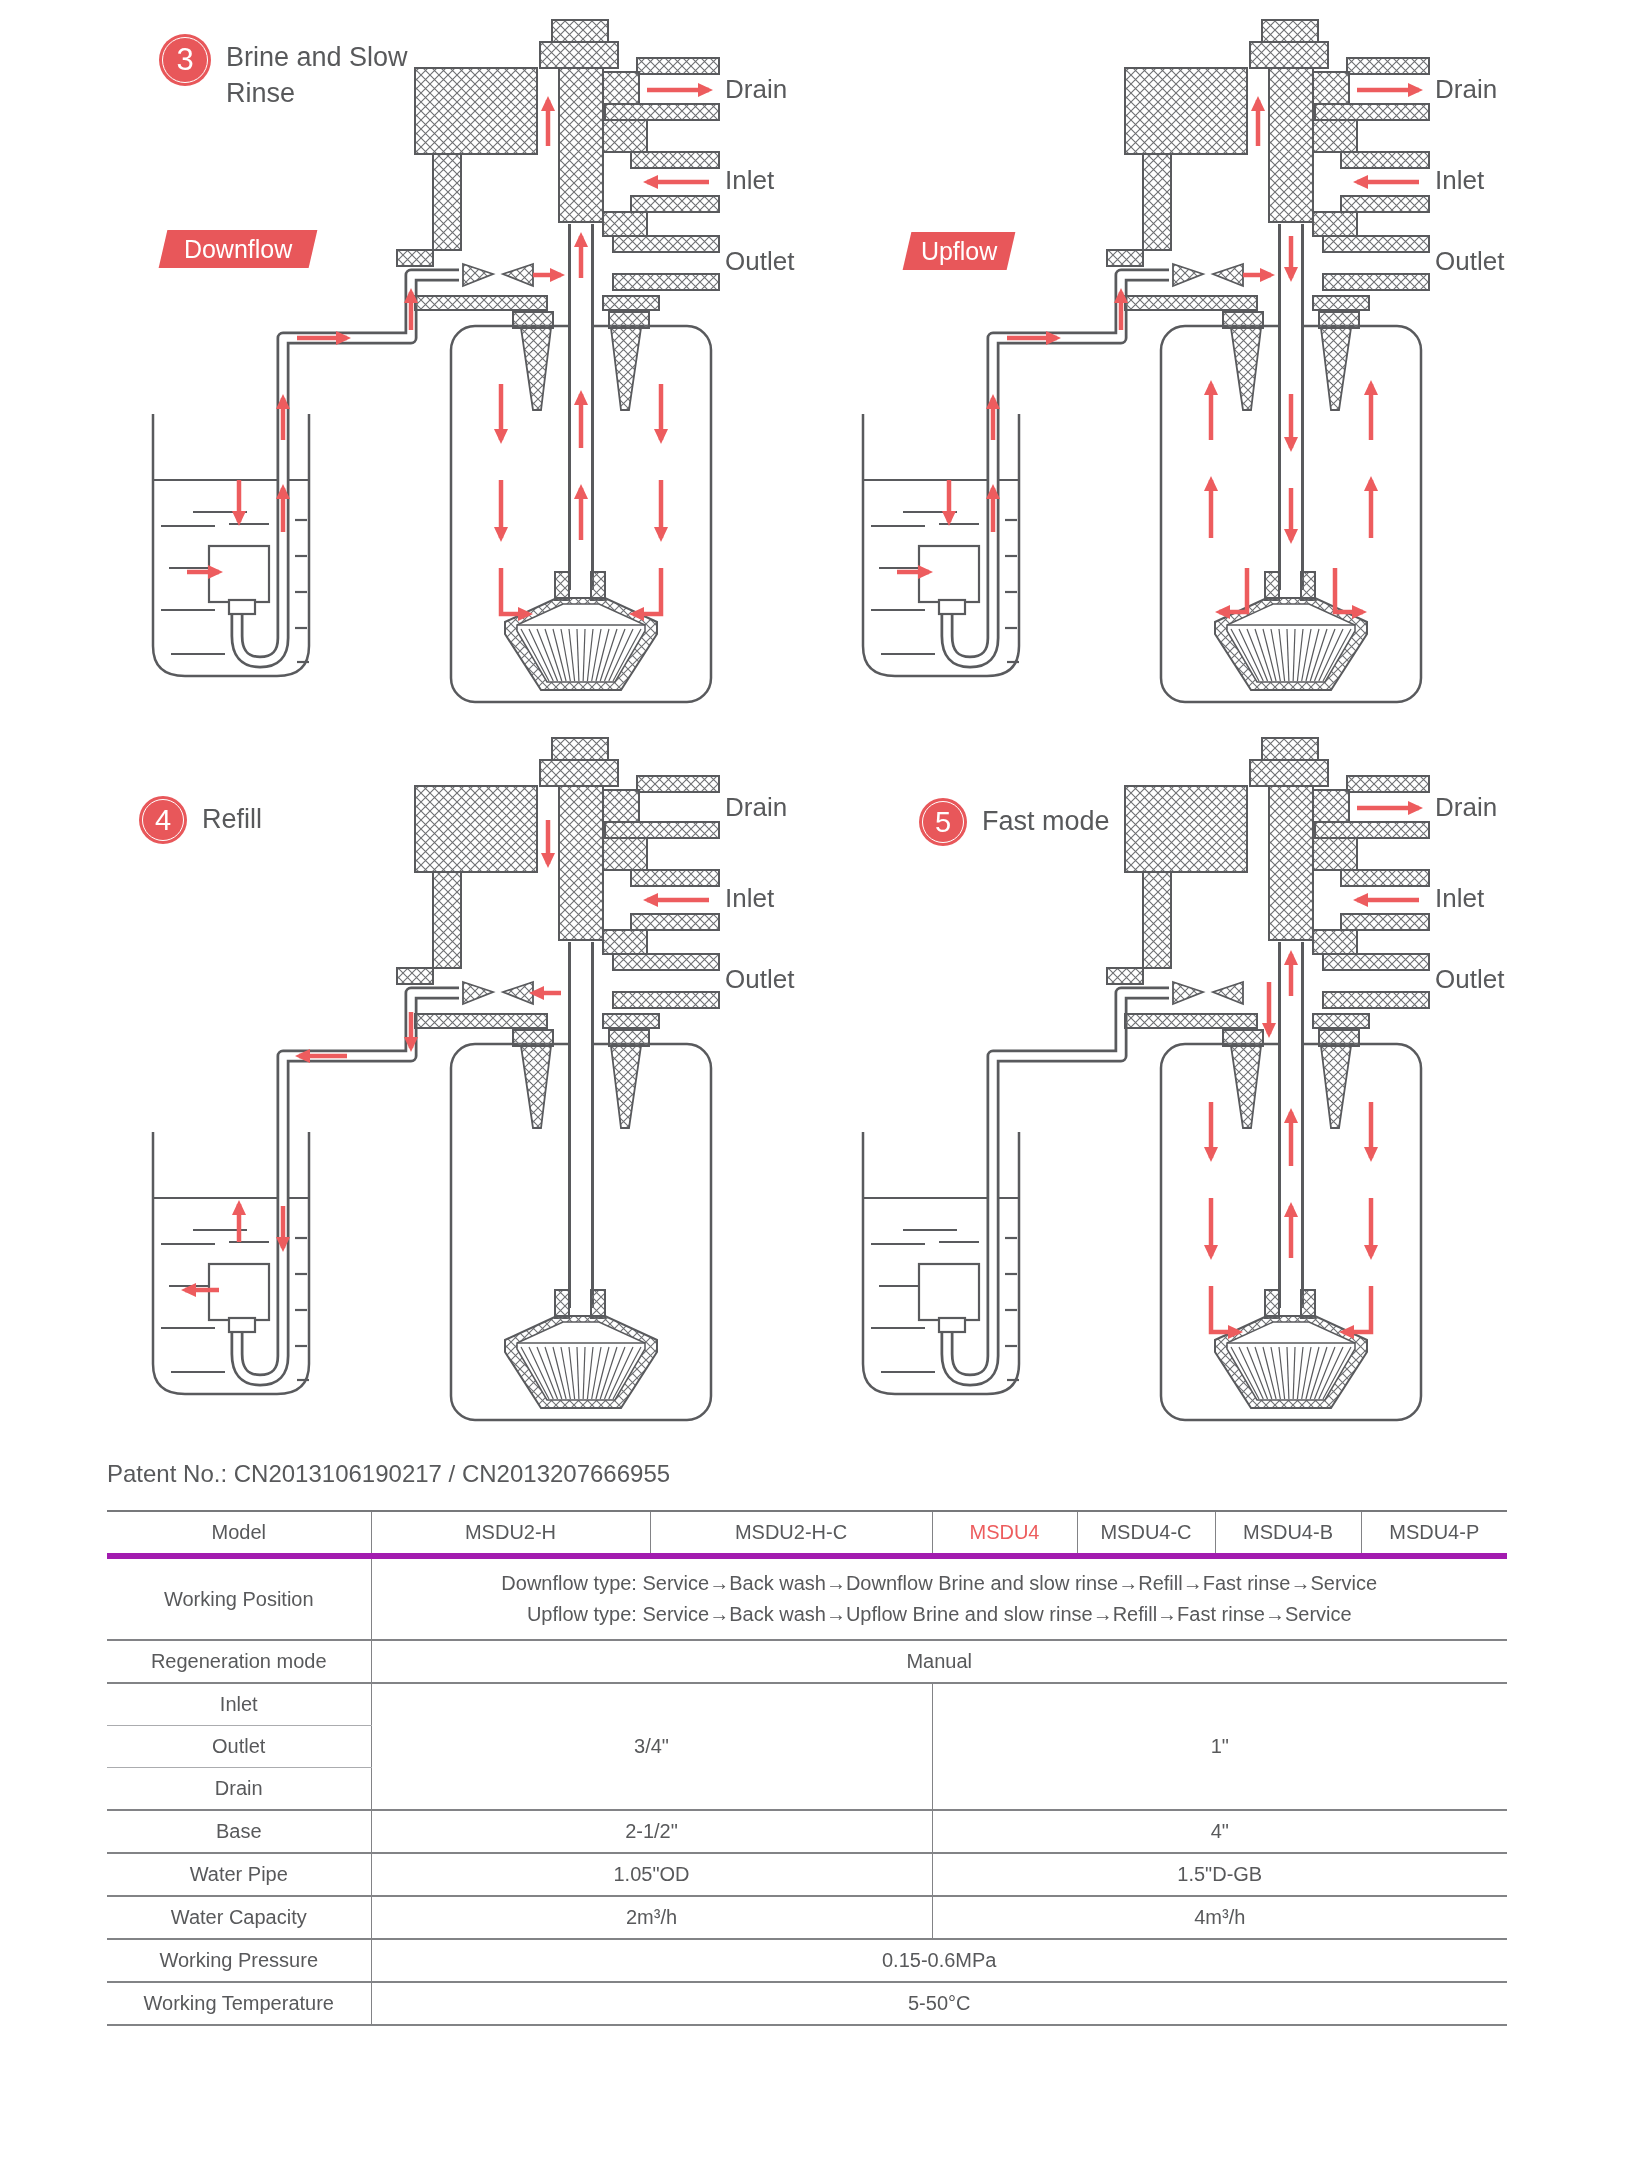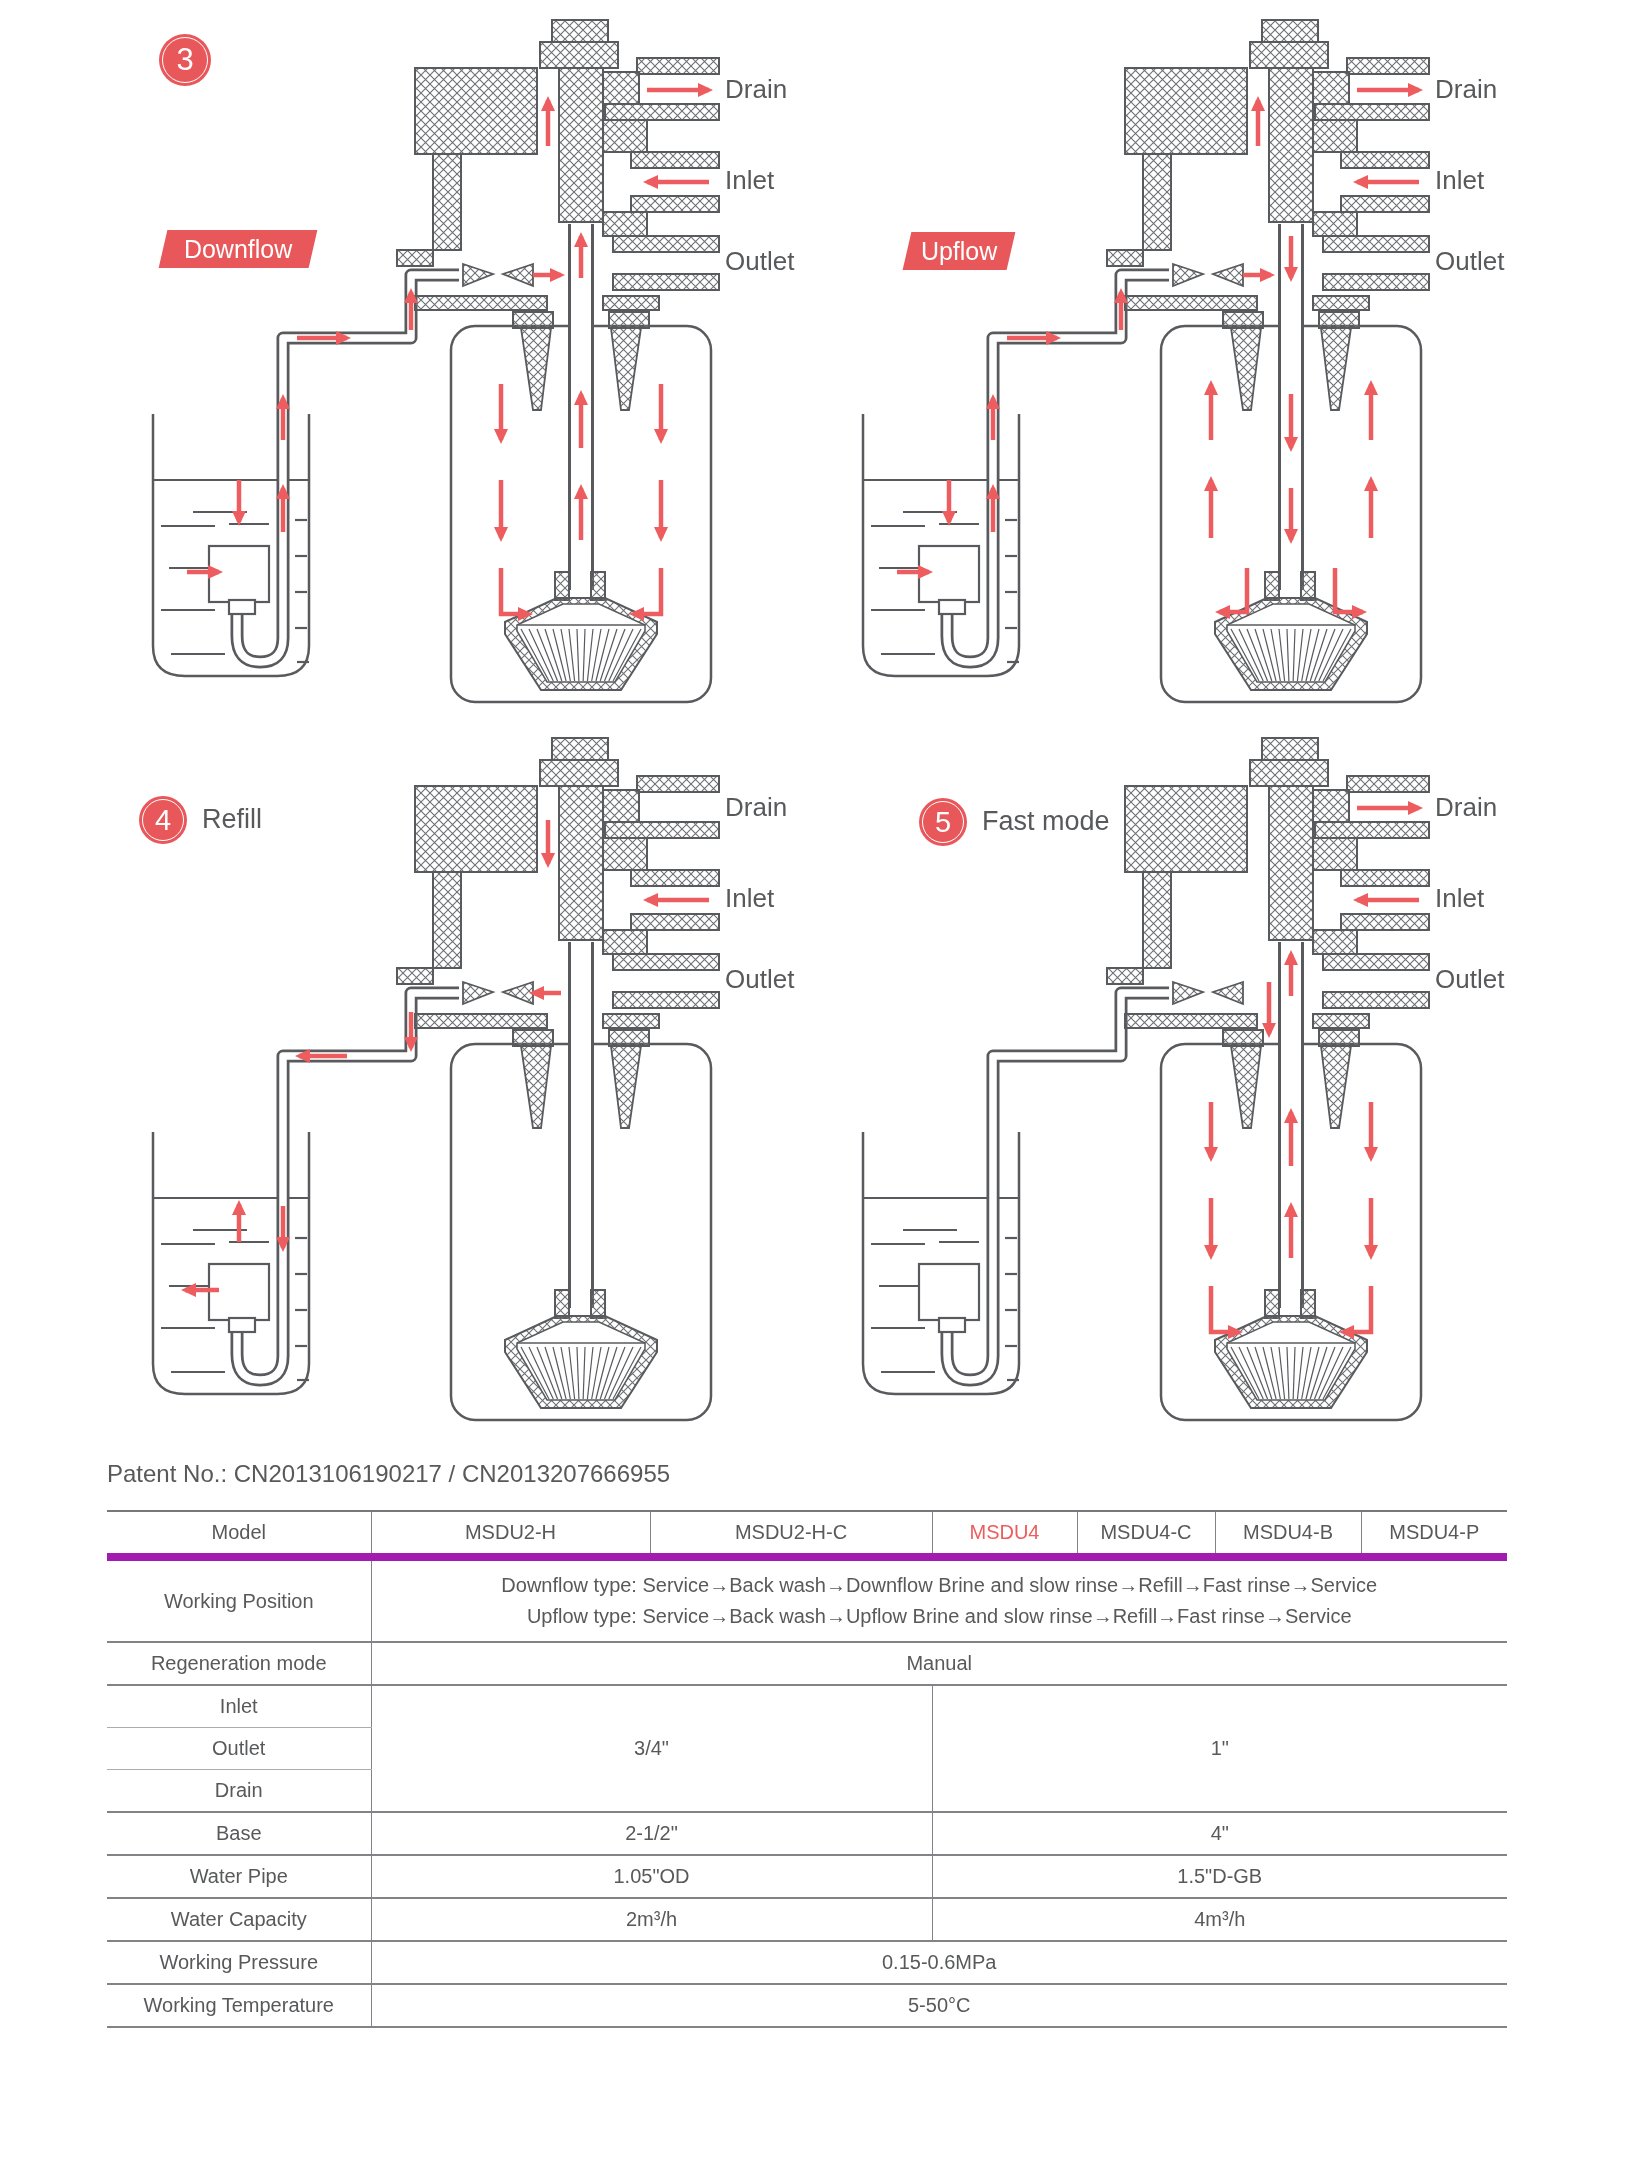--- a/index.html
+++ b/index.html
@@ -28,38 +28,39 @@
   .flag-up{left:100px;top:220px;width:104px;}
 
   
   .tech{margin:30px 0 0 107px;width:1400px;}
   .tech h2{font-size:34px;font-weight:400;color:#525356;margin:0 0 14px 0;}
   .patent{font-size:24px;margin:0 0 22px 0;color:#58595B;}
 
   table.params{border-collapse:collapse;table-layout:fixed;width:1400px;font-size:20px;color:#58595B;}
   table.params td{padding:9px 4px;text-align:center;vertical-align:middle;}
   td.lab{text-align:left;padding-left:16px;border-right:1px solid #828386;}
-  .r-head td{border-top:2px solid #77787B;border-bottom:8px solid #a21caf;padding:10px 4px;}
+  .r-head td{border-top:2px solid #77787B;border-bottom:6px solid #a21caf;padding:10px 4px;}
   .r-head td + td + td{border-left:1px solid #828386;}
   .r-head td:nth-child(2){border-left:none;}
   td.red{color:#ED5D5E;}
   .b2{border-bottom:2px solid #828386;}
   .bthin{border-bottom:1.5px solid #ABACAF;}
   td.split{border-right:1px solid #828386;}
   .wp div{line-height:1.55;font-size:20px;}
   .wp{padding:8px 4px;}
 </style>
 </head>
 <body>
 
 <section class="diagrams">
 
   <div class="dcell">
     <div class="step step3">
       <span class="circ" style="background: rgb(232, 87, 90);">3</span>
+      <div class="stitle">Brine and Slow Rinse</div>
     </div>
     <div class="flag flag-down" style="background: rgb(232, 87, 90);">
         <span>Downflow</span>
       </div>
     <svg class="dia" viewBox="0 0 700 700">
       <g class="art">
           <defs>
             <pattern id="xh0" patternUnits="userSpaceOnUse" width="9" height="9">
               <path d="M0,0L9,9M9,0L0,9" stroke="#6E6F72" stroke-width="1.1" fill="none"></path>
             </pattern>

